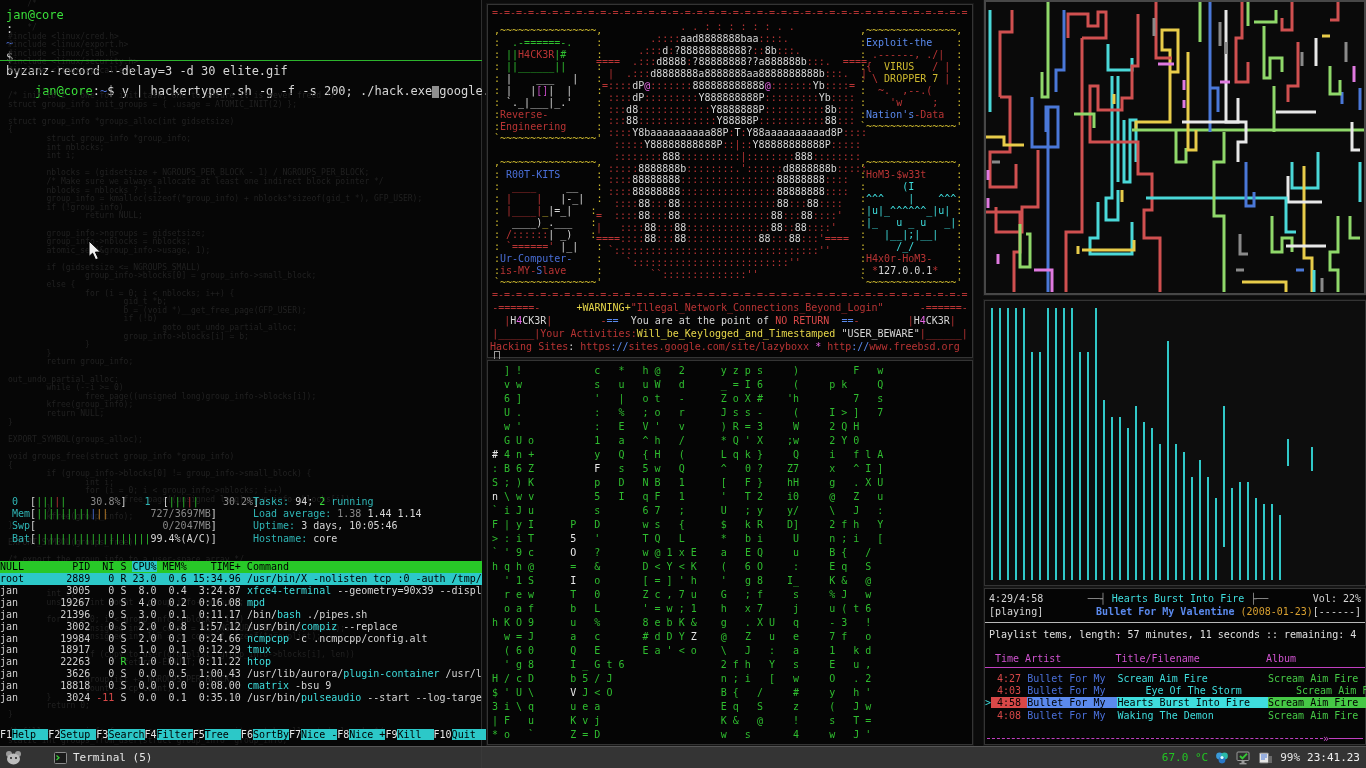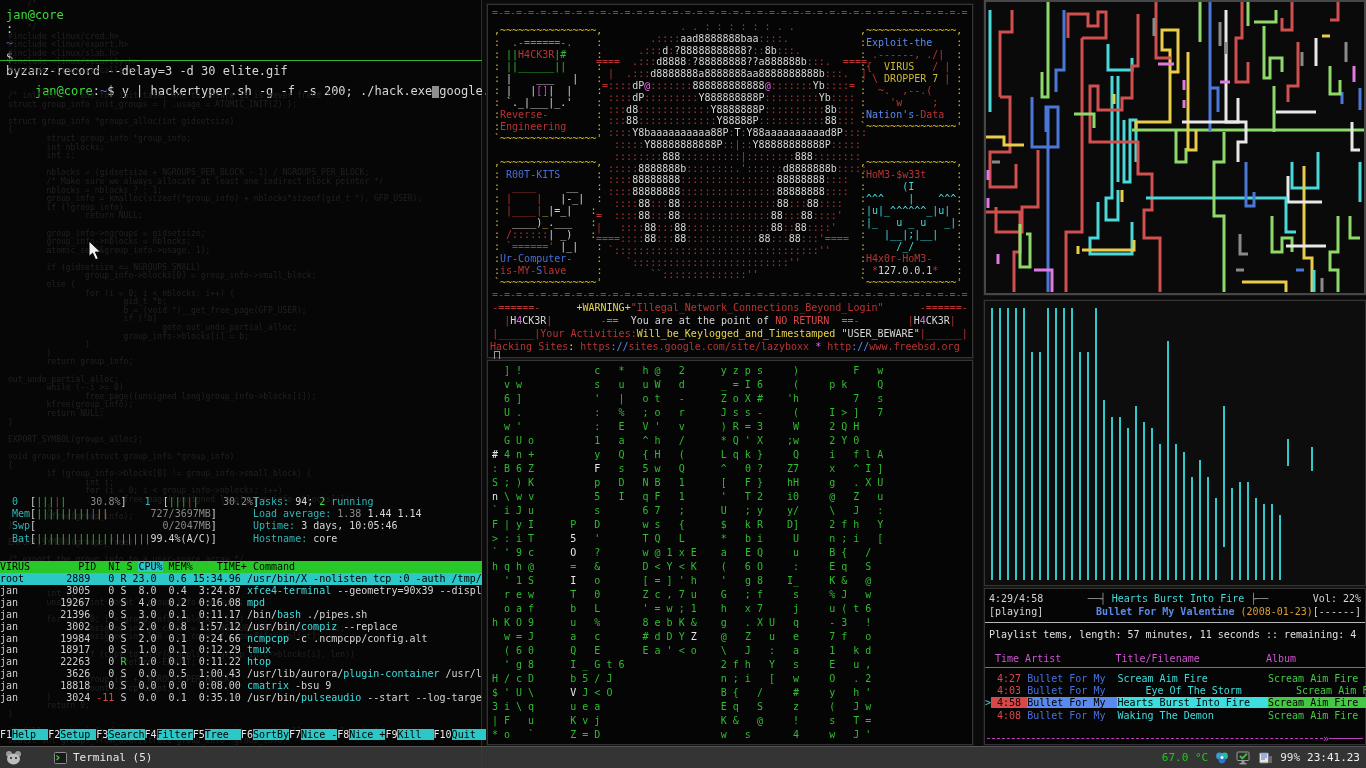--- a/index.html
+++ b/index.html
@@ -151,21 +151,21 @@
         }
         return 0;
 }
 
 /* fill a group_info from a user-space array - it must be allocated already */
 static int groups_from_user(struct group_info *group_info,</pre>
 
   <div id="htop">
     <div class="lines" style="left:6px;top:0"><div class="ln"><span style="color: rgb(47, 181, 181);"> 0  </span><span style="color: rgb(214, 214, 214);">[</span><span style="color: rgb(47, 189, 47);">|||</span><span style="color: rgb(184, 52, 52);">|</span><span style="color: rgb(47, 189, 47);">|</span><span style="color: rgb(214, 214, 214);">    </span><span style="color: rgb(138, 138, 138);">30.8%</span><span style="color: rgb(214, 214, 214);">]</span><span style="color: rgb(214, 214, 214);">  </span><span style="color: rgb(47, 181, 181);"> 1  </span><span style="color: rgb(214, 214, 214);">[</span><span style="color: rgb(47, 189, 47);">|||</span><span style="color: rgb(184, 52, 52);">|</span><span style="color: rgb(47, 189, 47);">|</span><span style="color: rgb(214, 214, 214);">    </span><span style="color: rgb(138, 138, 138);">30.2%</span><span style="color: rgb(214, 214, 214);">]</span></div><div class="ln"><span style="color: rgb(47, 181, 181);"> Mem</span><span style="color: rgb(214, 214, 214);">[</span><span style="color: rgb(47, 189, 47);">|||||||||</span><span style="color: rgb(74, 111, 216);">|</span><span style="color: rgb(200, 135, 44);">||</span><span style="color: rgb(214, 214, 214);">       </span><span style="color: rgb(138, 138, 138);">727/3697MB</span><span style="color: rgb(214, 214, 214);">]</span></div><div class="ln"><span style="color: rgb(47, 181, 181);"> Swp</span><span style="color: rgb(214, 214, 214);">[</span><span style="color: rgb(214, 214, 214);">                     </span><span style="color: rgb(138, 138, 138);">0/2047MB</span><span style="color: rgb(214, 214, 214);">]</span></div><div class="ln"><span style="color: rgb(47, 181, 181);"> Bat</span><span style="color: rgb(214, 214, 214);">[</span><span style="color: rgb(47, 189, 47);">|||||||||||||||||||</span><span style="color: rgb(214, 214, 214);">99.4%(A/C)</span><span style="color: rgb(214, 214, 214);">]</span></div></div>
     <div class="lines" style="left:253px;top:0"><div class="ln"><span style="color: rgb(47, 181, 181);">Tasks: </span><span style="color: rgb(214, 214, 214);">94; </span><span style="color: rgb(58, 222, 58);">2 </span><span style="color: rgb(47, 181, 181);">running</span></div><div class="ln"><span style="color: rgb(47, 181, 181);">Load average: </span><span style="color: rgb(138, 138, 138);">1.38 </span><span style="color: rgb(214, 214, 214);">1.44 </span><span style="color: rgb(214, 214, 214);">1.14</span></div><div class="ln"><span style="color: rgb(47, 181, 181);">Uptime: </span><span style="color: rgb(214, 214, 214);">3 days, 10:05:46</span></div><div class="ln"><span style="color: rgb(47, 181, 181);">Hostname: </span><span style="color: rgb(214, 214, 214);">core</span></div></div>
-    <div id="htop-header"><span>VIRUS        PID  NI S </span><span class="sortcol">CPU%</span><span> MEM%    TIME+ Command</span></div>
+    <div id="htop-header"><span>NULL        PID  NI S </span><span class="sortcol">CPU%</span><span> MEM%    TIME+ Command</span></div>
     <div id="proc-list">
         <div class="ln sel"><span>root       2889</span><span>   0</span><span> </span><span style="color: rgb(58, 222, 58);">R</span><span> 23.0  0.6 15:34.96 </span><span style="color: rgb(214, 214, 214);">/usr/bin/X -nolisten tcp :0 -auth /tmp/</span></div>
         <div class="ln"><span>jan        3005</span><span>   0</span><span> </span><span>S</span><span>  8.0  0.4  3:24.87 </span><span style="color: rgb(63, 222, 222);">xfce4-terminal</span><span style="color: rgb(214, 214, 214);"> --geometry=90x39 --displ</span></div>
         <div class="ln"><span>jan       19267</span><span>   0</span><span> </span><span>S</span><span>  4.0  0.2  0:16.08 </span><span style="color: rgb(63, 222, 222);">mpd</span></div>
         <div class="ln"><span>jan       21396</span><span>   0</span><span> </span><span>S</span><span>  3.0  0.1  0:11.17 </span><span style="color: rgb(214, 214, 214);">/bin/</span><span style="color: rgb(63, 222, 222);">bash</span><span style="color: rgb(214, 214, 214);"> ./pipes.sh</span></div>
         <div class="ln"><span>jan        3002</span><span>   0</span><span> </span><span>S</span><span>  2.0  0.8  1:57.12 </span><span style="color: rgb(214, 214, 214);">/usr/bin/</span><span style="color: rgb(63, 222, 222);">compiz</span><span style="color: rgb(214, 214, 214);"> --replace</span></div>
         <div class="ln"><span>jan       19984</span><span>   0</span><span> </span><span>S</span><span>  2.0  0.1  0:24.66 </span><span style="color: rgb(63, 222, 222);">ncmpcpp</span><span style="color: rgb(214, 214, 214);"> -c .ncmpcpp/config.alt</span></div>
         <div class="ln"><span>jan       18917</span><span>   0</span><span> </span><span>S</span><span>  1.0  0.1  0:12.29 </span><span style="color: rgb(63, 222, 222);">tmux</span></div>
         <div class="ln"><span>jan       22263</span><span>   0</span><span> </span><span style="color: rgb(58, 222, 58);">R</span><span>  1.0  0.1  0:11.22 </span><span style="color: rgb(63, 222, 222);">htop</span></div>
         <div class="ln"><span>jan        3626</span><span>   0</span><span> </span><span>S</span><span>  0.0  0.5  1:00.43 </span><span style="color: rgb(214, 214, 214);">/usr/lib/aurora/</span><span style="color: rgb(63, 222, 222);">plugin-container</span><span style="color: rgb(214, 214, 214);"> /usr/l</span></div>

